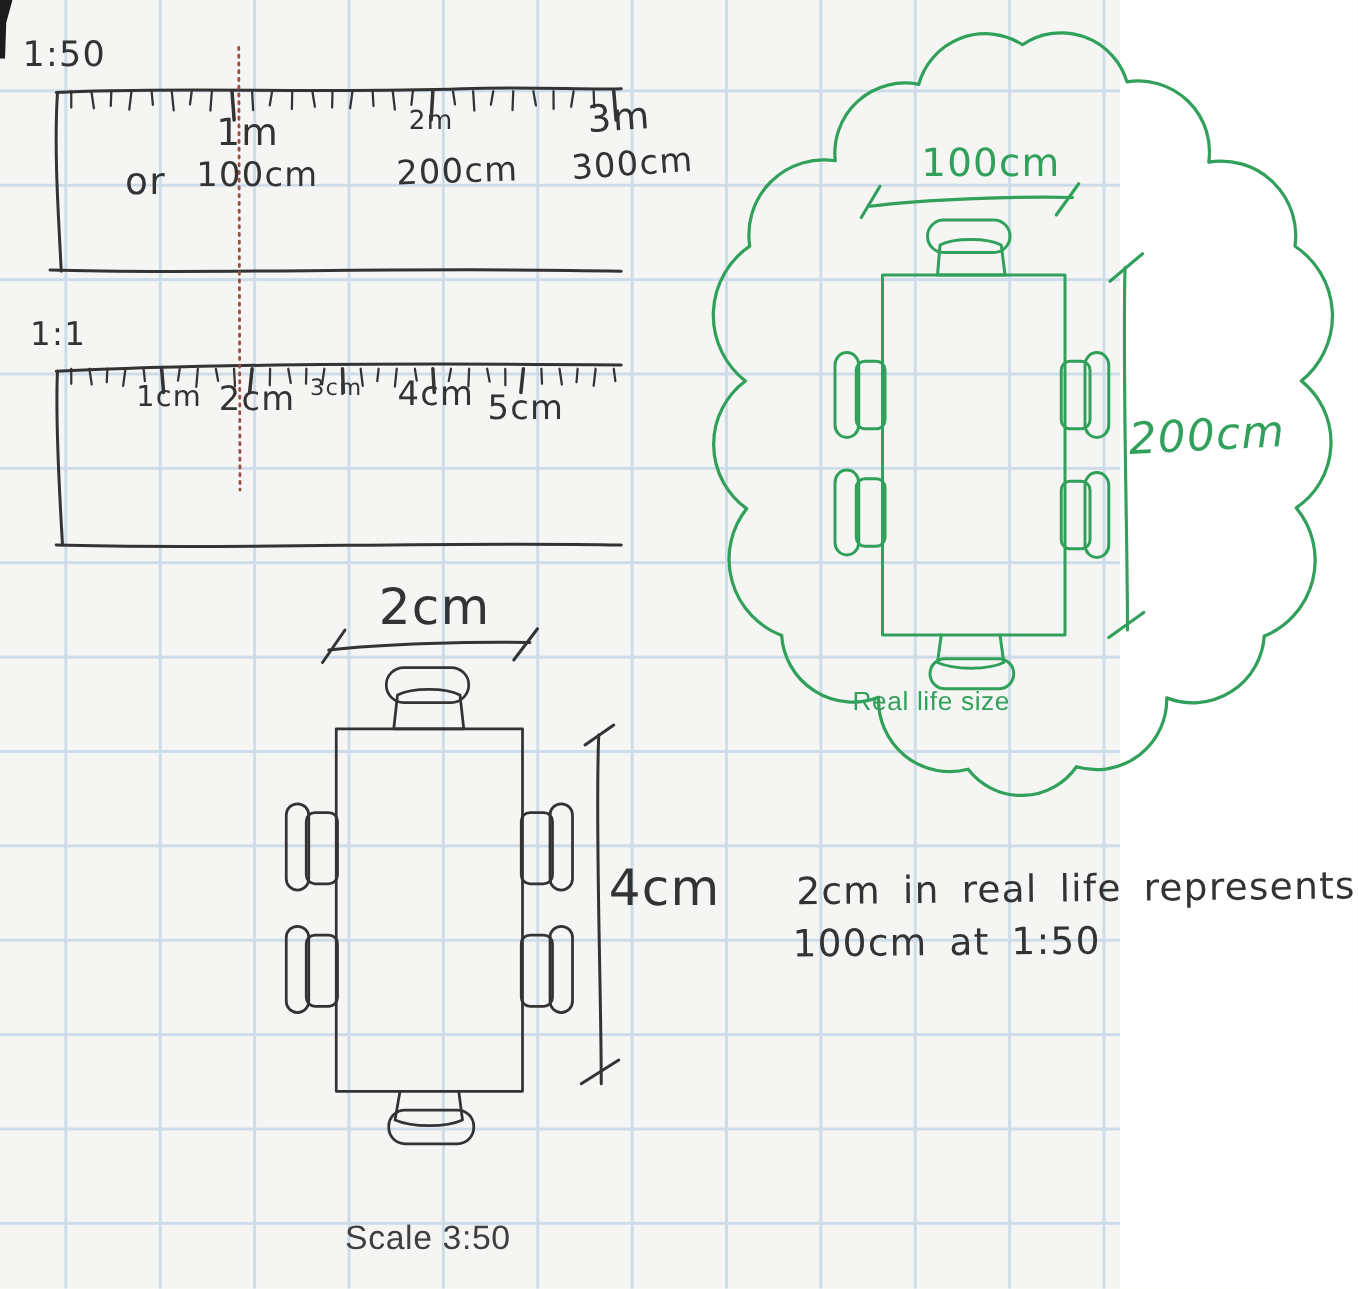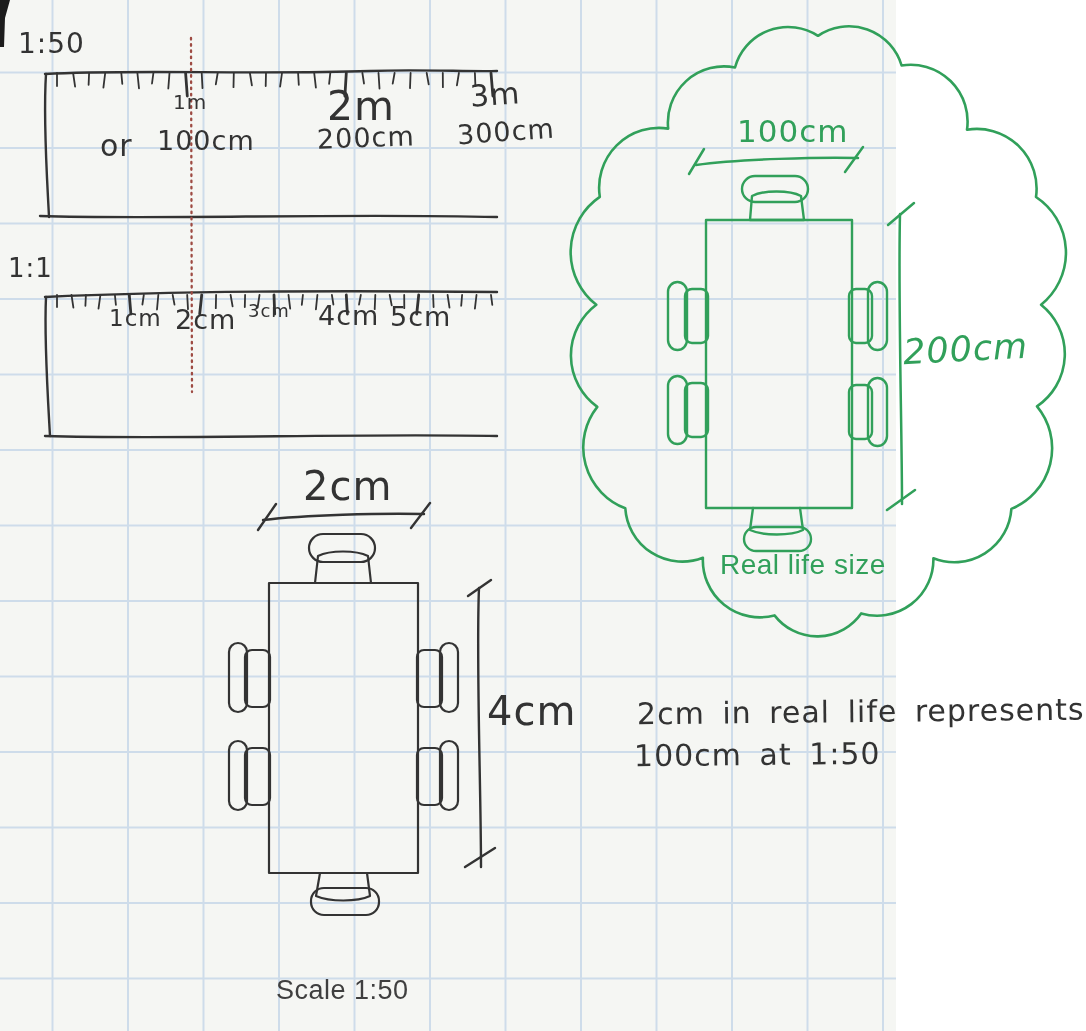--- a/index.html
+++ b/index.html
@@ -171,38 +171,38 @@
       </g>
       <g>
         <path d="M900,214 C898,300 902,430 902,504"></path>
         <path d="M888,225 L914,203"></path>
         <path d="M887,510 L915,490"></path>
       </g>
     </g>
   </svg>
 
   <div class="lbl hand" style="left:18px;top:30px;font-size:28px">1:50</div>
-  <div class="lbl hand" style="left:173px;top:92px;font-size:20px">1m</div>
-  <div class="lbl hand" style="left:327px;top:86px;font-size:41px">2m</div>
+  <div class="lbl hand" style="left:173px;top:92px;font-size:30px">1m</div>
+  <div class="lbl hand" style="left:327px;top:86px;font-size:21px">2m</div>
   <div class="lbl hand" style="left:470px;top:80px;font-size:30px;transform:rotate(-4deg)">3m</div>
   <div class="lbl hand" style="left:100px;top:131px;font-size:30px">or</div>
   <div class="lbl hand" style="left:157px;top:127px;font-size:27px">100cm</div>
   <div class="lbl hand" style="left:317px;top:124px;font-size:27px;transform:rotate(-2deg)">200cm</div>
   <div class="lbl hand" style="left:457px;top:118px;font-size:27px;transform:rotate(-4deg)">300cm</div>
 
-  <div class="lbl hand" style="left:8px;top:255px;font-size:26px">1:1</div>
+  <div class="lbl hand" style="left:24px;top:255px;font-size:26px">1:1</div>
   <div class="lbl hand" style="left:109px;top:307px;font-size:23px">1cm</div>
   <div class="lbl hand" style="left:175px;top:306px;font-size:27px">2cm</div>
   <div class="lbl hand" style="left:248px;top:302px;font-size:18px">3cm</div>
   <div class="lbl hand" style="left:318px;top:302px;font-size:27px">4cm</div>
-  <div class="lbl hand" style="left:390px;top:303px;font-size:27px">5cm</div>
+  <div class="lbl hand" style="left:390px;top:313px;font-size:27px">5cm</div>
 
   <div class="lbl hand" style="left:303px;top:466px;font-size:40px">2cm</div>
   <div class="lbl hand" style="left:487px;top:691px;font-size:40px">4cm</div>
-  <div class="lbl typed cap" style="left:276px;top:977px;font-size:27px">Scale 1:50</div>
+  <div class="lbl typed cap" style="left:276px;top:977px;font-size:27px">Scale 3:50</div>
 
   <div class="lbl hand green" style="left:737px;top:116px;font-size:31px">100cm</div>
   <div class="lbl hand green" style="left:903px;top:332px;font-size:35px;font-style:italic;transform:rotate(-3deg)">200cm</div>
-  <div class="lbl typed green" style="left:720px;top:551px;font-size:28px">Real life size</div>
+  <div class="lbl typed green" style="left:682px;top:551px;font-size:21px">Real life size</div>
 
   <div class="lbl hand" style="left:637px;top:697px;font-size:30px;word-spacing:7px;transform:rotate(-0.6deg)">2cm in real life represents</div>
   <div class="lbl hand" style="left:634px;top:740px;font-size:30px;word-spacing:7px;transform:rotate(-0.6deg)">100cm at 1:50</div>
 </div>
 
 </body></html>

